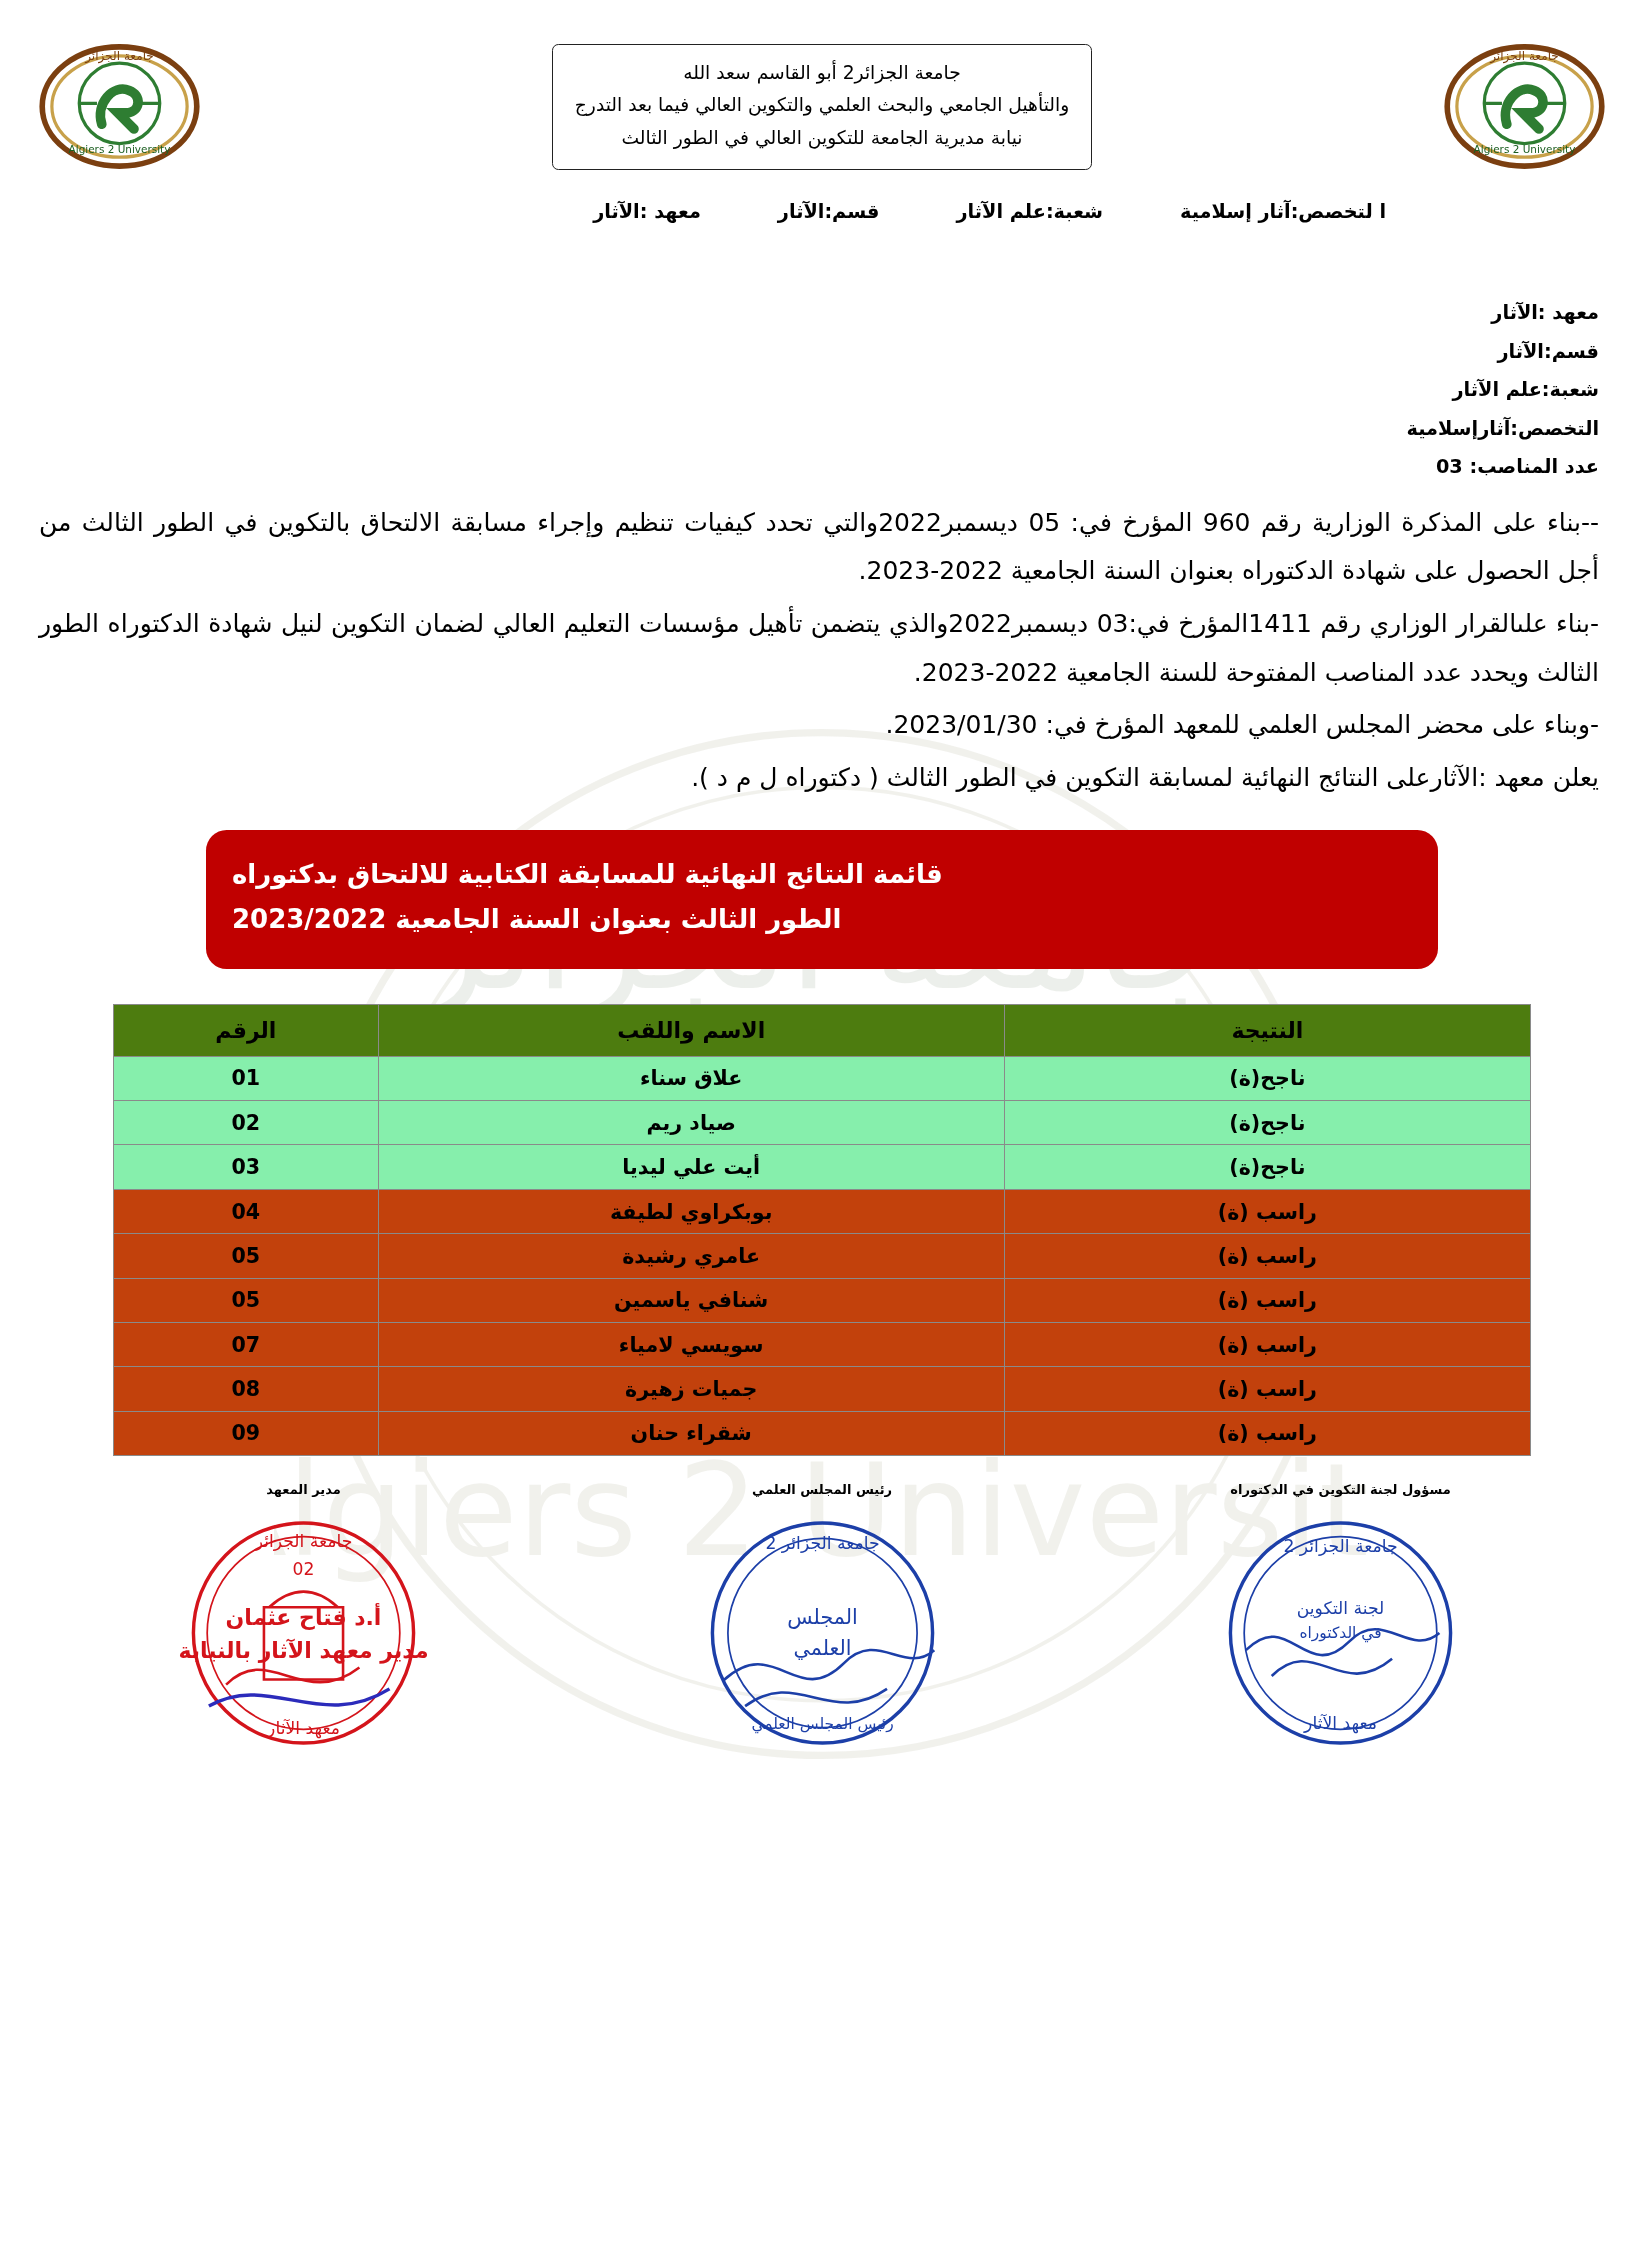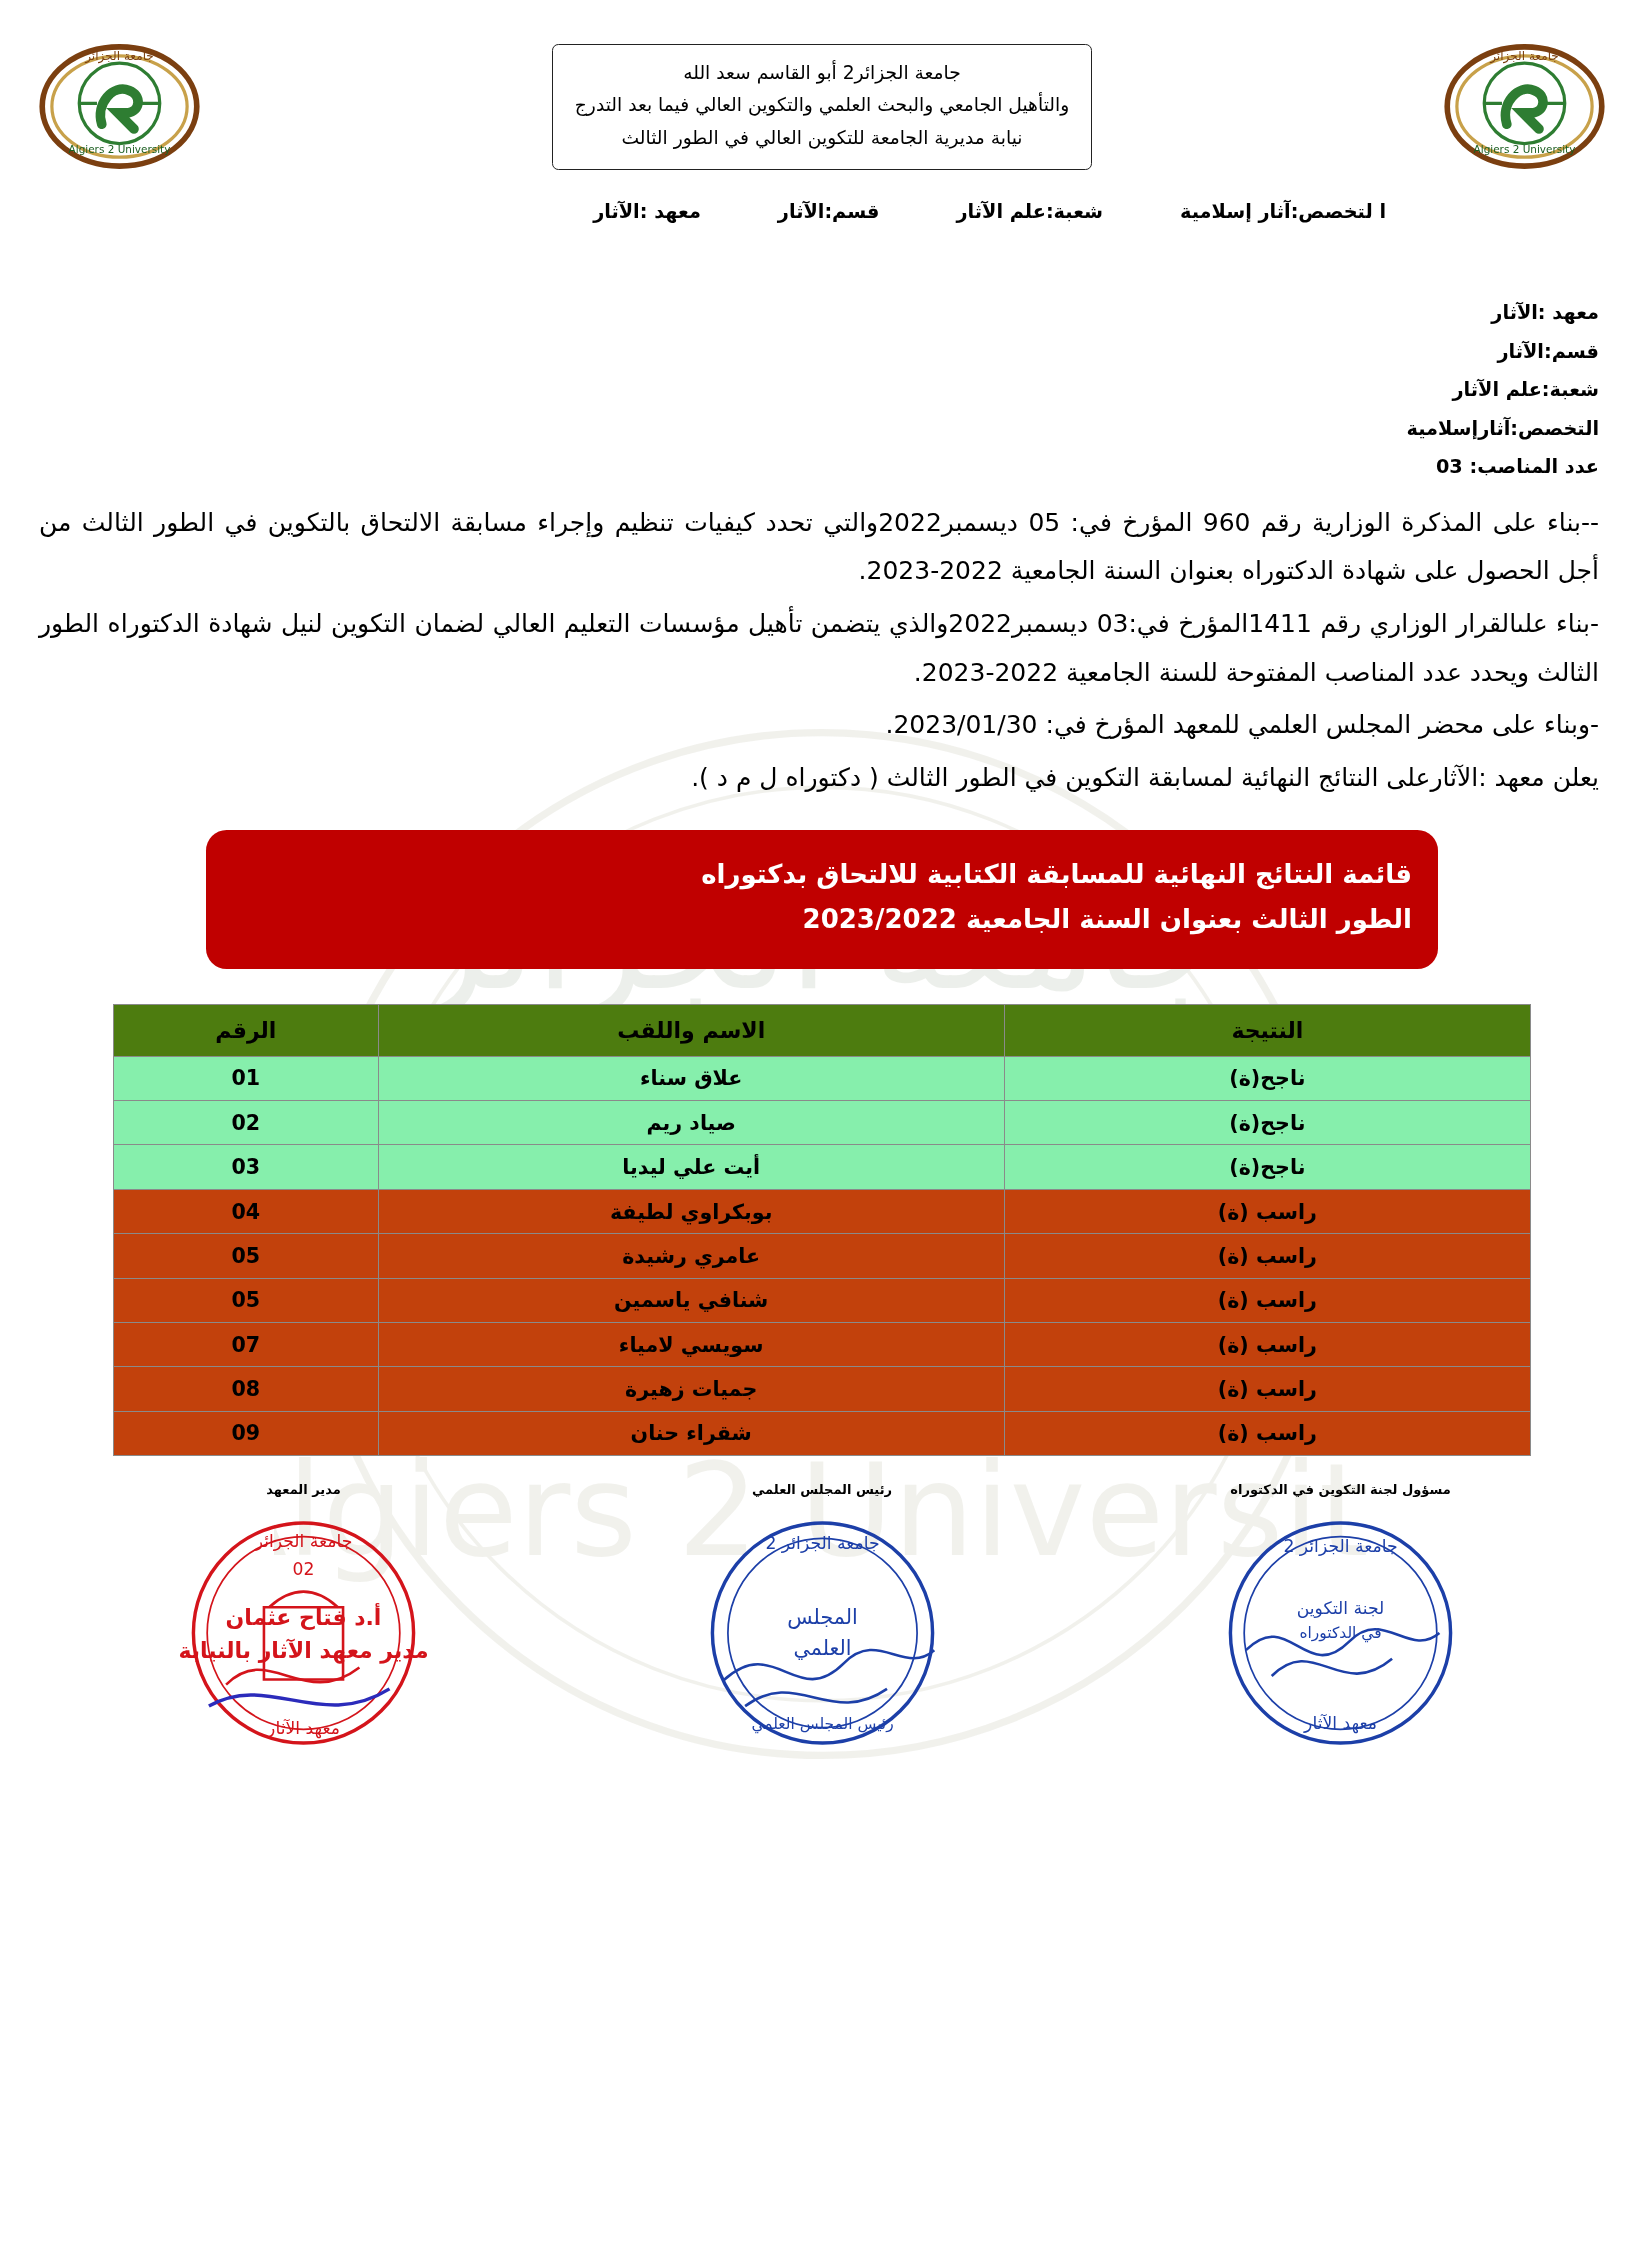--- a/index.html
+++ b/index.html
@@ -108,21 +108,21 @@
     display: flex;
     justify-content: center;
     margin-top: 27px;
   }
   .banner {
     background: #c00000;
     color: #ffffff;
     border-radius: 20.6px;
     width: 1180px;
     padding: 22px 26px 26px 26px;
-    text-align: right;
+    text-align: left;
     font-size: 26px;
     font-weight: bold;
     line-height: 1.75;
   }
 
   
   .table-wrap {
     position: relative;
     z-index: 2;
     display: flex;

